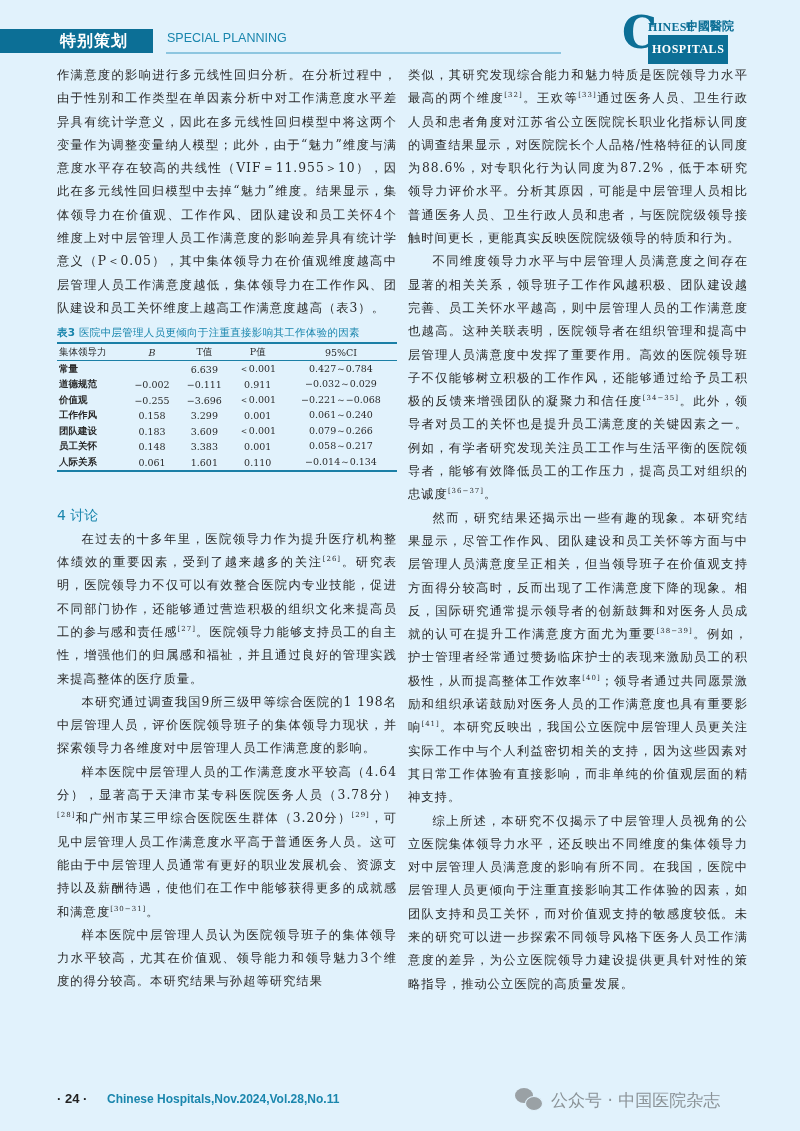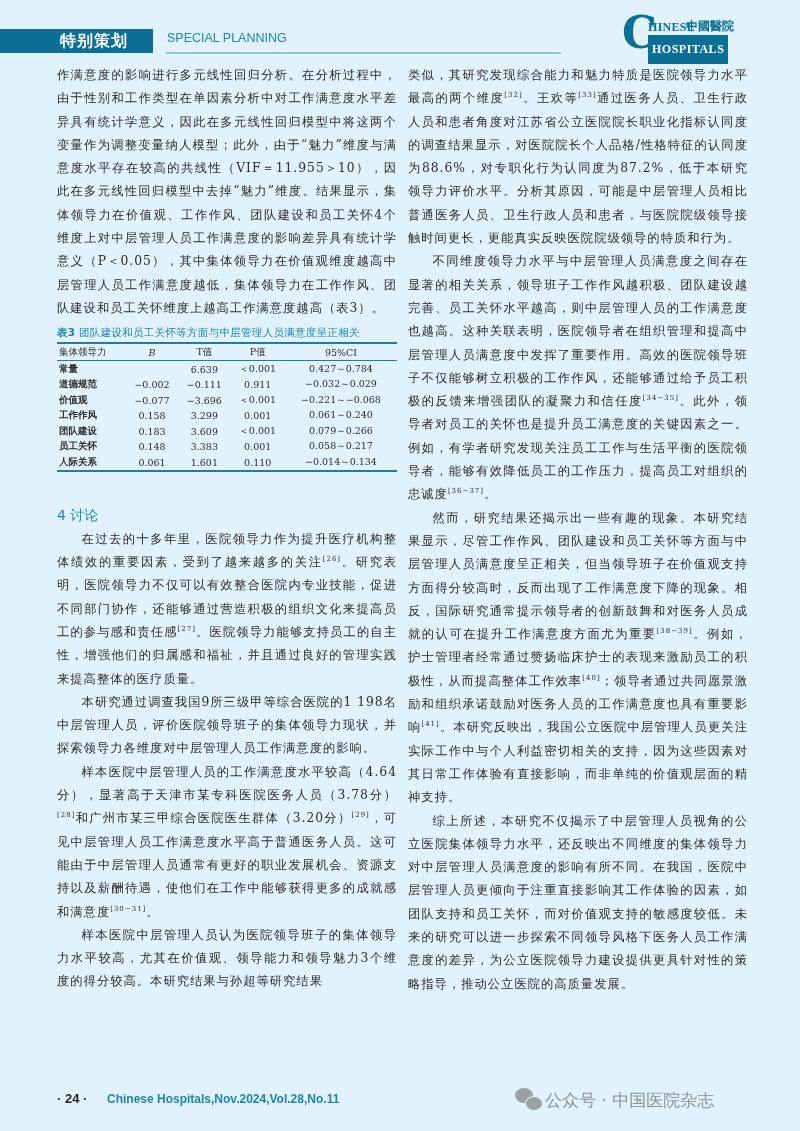--- a/index.html
+++ b/index.html
@@ -78,21 +78,21 @@
     .footer-page {
       position: absolute; left: 57px; top: 1091px; font-family: "Liberation Sans", sans-serif;
       font-size: 13px; font-weight: bold; color: #222;
     }
     .footer-journal {
       position: absolute; left: 107px; top: 1092px; font-family: "Liberation Sans", sans-serif;
       font-size: 12px; color: #1a86ad; font-weight: bold;
     }
     .watermark {
       position: absolute; left: 515px; top: 1088px; font-family: "DejaVu Sans", sans-serif;
-      font-size: 17px; color: #8a9296; display: flex; align-items: center; 
+      font-size: 17px; color: #8a9296; display: flex; align-items: center; gap: 6px;
     }
     .wx-icon { width: 30px; height: 24px; position: relative; }
     .wx-icon .b1 { position: absolute; left: 0; top: 0; width: 18px; height: 15px; border-radius: 50%; background: #9aa1a5; }
     .wx-icon .b2 { position: absolute; left: 10px; top: 8px; width: 16px; height: 13px; border-radius: 50%; background: #9aa1a5; border: 1px solid #e1f2fc; }
   </style>
 </head>
 <body>
 
 <div class="header-bar"></div>
 <div class="header-title">特别策划</div>
@@ -104,21 +104,21 @@
   <span class="l1">HINESE</span>
   <span class="l1cn">中國醫院</span>
   <span class="l2">HOSPITALS</span>
 </div>
 
 <div class="col left">
   <p class="p">作满意度的影响进行多元线性回归分析。在分析过程中，由于性别和工作类型在单因素分析中对工作满意度水平差异具有统计学意义，因此在多元线性回归模型中将这两个变量作为调整变量纳人模型；此外，由于“魅力”维度与满意度水平存在较高的共线性（VIF＝11.955＞10），因此在多元线性回归模型中去掉“魅力”维度。结果显示，集体领导力在价值观、工作作风、团队建设和员工关怀4个维度上对中层管理人员工作满意度的影响差异具有统计学意义（P＜0.05），其中集体领导力在价值观维度越高中层管理人员工作满意度越低，集体领导力在工作作风、团队建设和员工关怀维度上越高工作满意度越高（表3）。</p>
 
   <div class="tbl-caption">
     <b>表3</b>
-    <span>团队建设和员工关怀等方面与中层管理人员满意度呈正相关</span>
+    <span>医院中层管理人员更倾向于注重直接影响其工作体验的因素</span>
   </div>
   <table class="t3">
     <thead>
       <tr>
         <th>集体领导力</th>
         <th style="font-style:italic">B</th>
         <th>T值</th>
         <th>P值</th>
         <th>95%CI</th>
       </tr>
@@ -133,21 +133,21 @@
       </tr>
       <tr>
         <td>道德规范</td>
         <td>−0.002</td>
         <td>−0.111</td>
         <td>0.911</td>
         <td>−0.032～0.029</td>
       </tr>
       <tr>
         <td>价值观</td>
-        <td>−0.077</td>
+        <td>−0.255</td>
         <td>−3.696</td>
         <td>＜0.001</td>
         <td>−0.221～−0.068</td>
       </tr>
       <tr>
         <td>工作作风</td>
         <td>0.158</td>
         <td>3.299</td>
         <td>0.001</td>
         <td>0.061～0.240</td>

